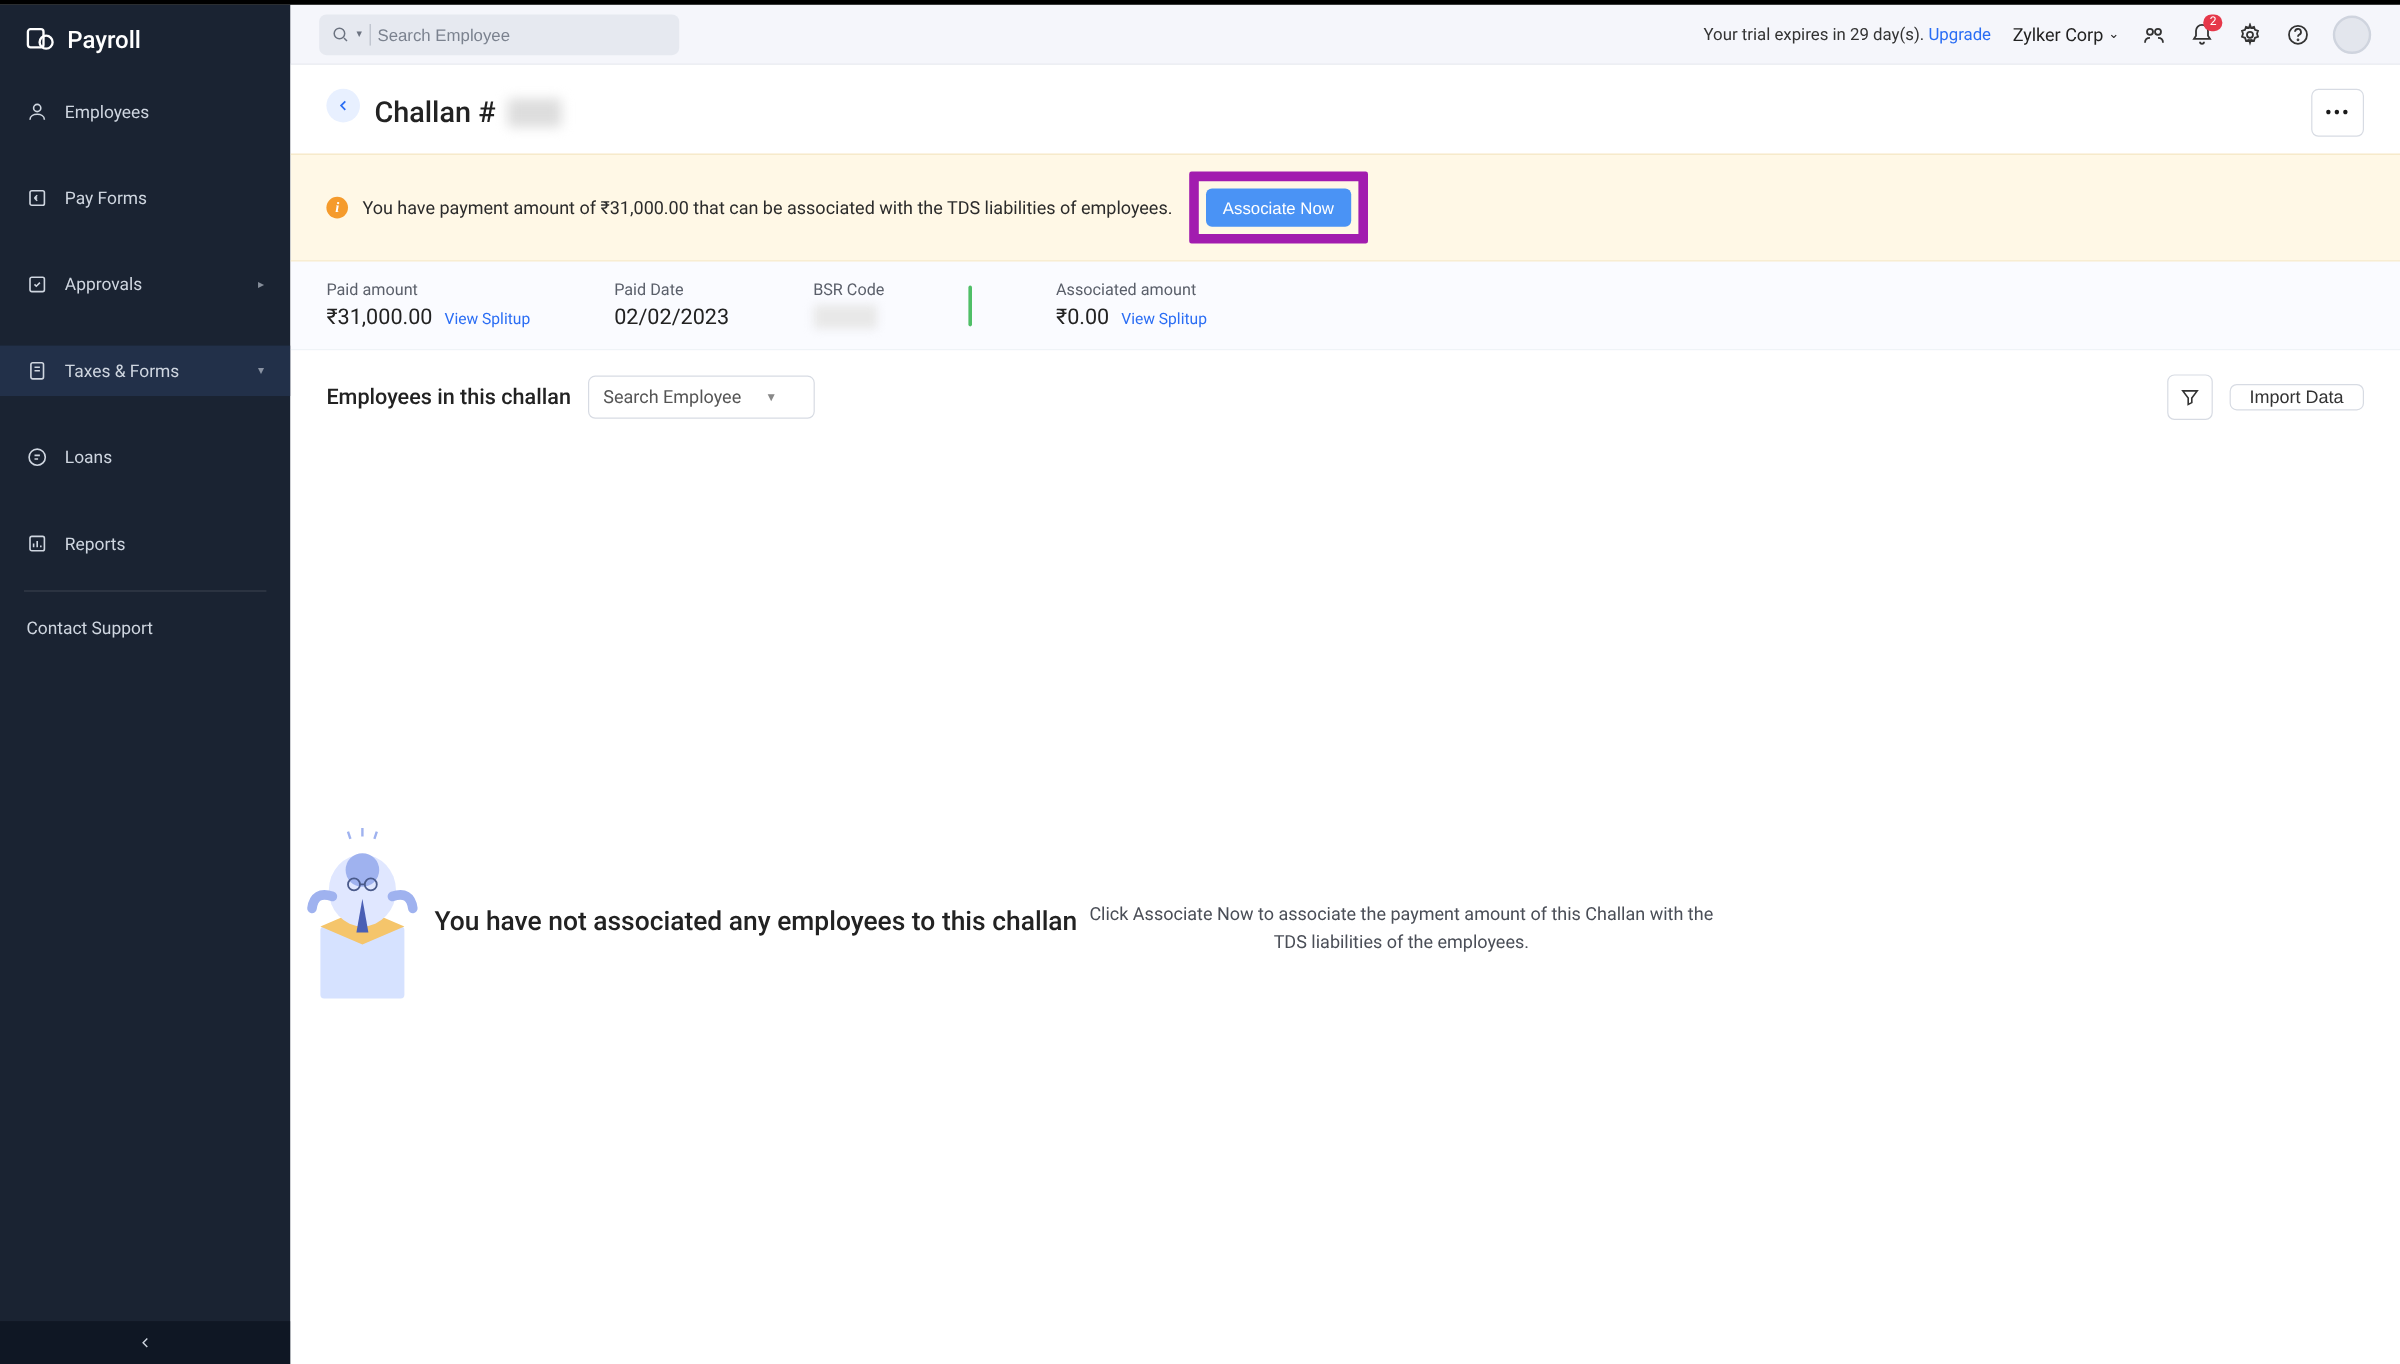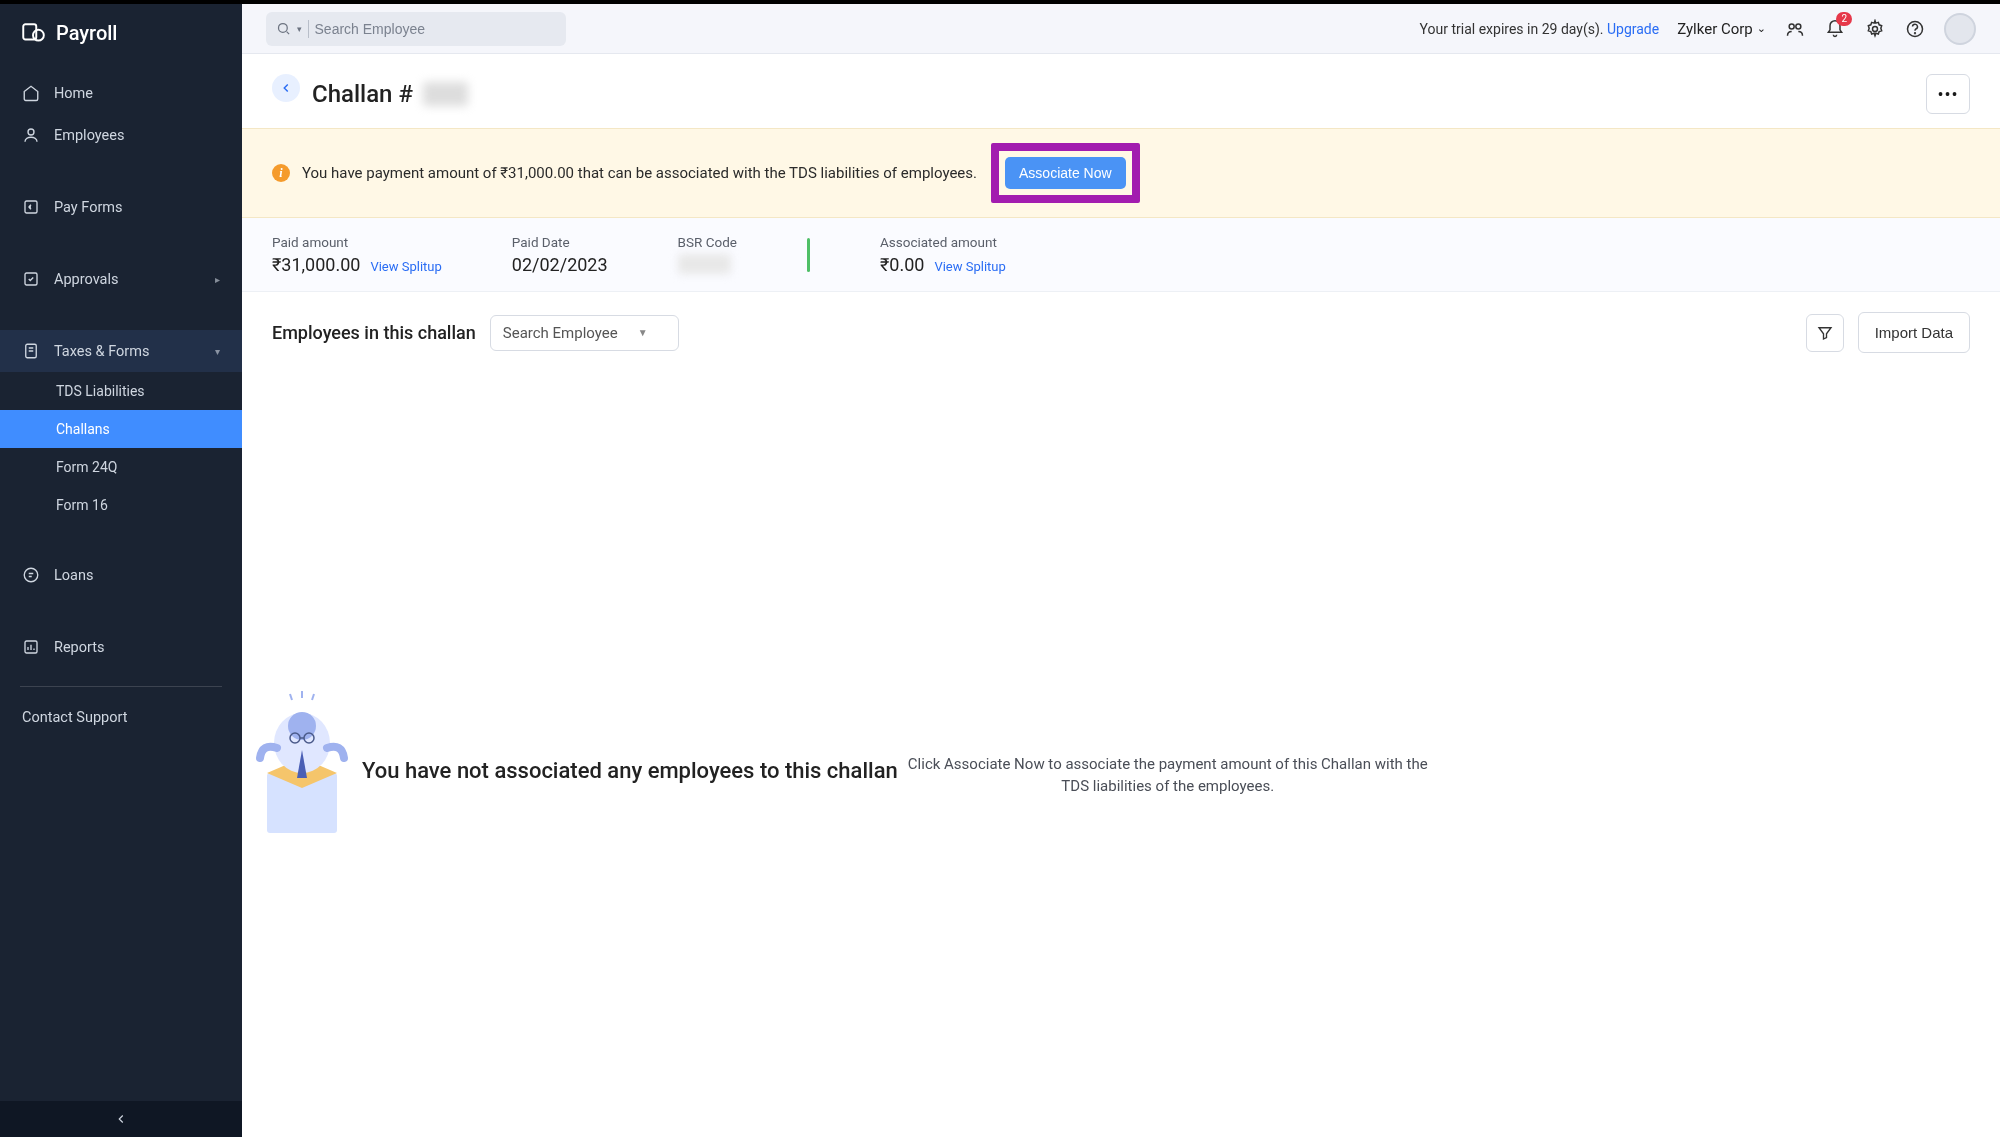--- a/index.html
+++ b/index.html
@@ -60,21 +60,21 @@
     .stat-sep { width: 3px; height: 34px; background: #4fbf67; border-radius: 2px; align-self: center; }
     .blur-sm { filter: blur(4px); color:#999; background:#e8e8e8; border-radius:2px; padding: 2px 25px; font-size:14px;}
     
     
     .section-row { display: flex; align-items: center; padding: 20px 30px; gap: 14px; background:#fff;}
     .section-title { font-size: 18px; font-weight: 500; color: #222; }
     .combo { border: 1px solid #d7dbe3; border-radius: 6px; padding: 8px 30px 8px 12px; font-size: 15px; color: #555; background: #fff; position: relative; cursor: pointer; display:flex; align-items:center; gap:20px;}
     .combo .caret { font-size: 10px; color: #888; }
     .spacer-flex { flex: 1; }
     .filter-btn { width: 38px; height: 38px; border: 1px solid #d7dbe3; border-radius: 6px; background: #fff; display: flex; align-items: center; justify-content: center; cursor: pointer; }
-    .import-btn { height: 41px; border: 1px solid #d7dbe3; border-radius: 6px; background: #fff; padding: 0 16px; font-size: 15px; cursor: pointer; color:#333;}
+    .import-btn { height: 22px; border: 1px solid #d7dbe3; border-radius: 6px; background: #fff; padding: 0 16px; font-size: 15px; cursor: pointer; color:#333;}
     
     
     .empty { flex: 1; display: flex; flex-direction: row; align-items: center; padding-top: 40px; background:#fff; }
     .empty-illustration { width: 120px; height: 160px; margin-bottom: 14px; }
     .empty-title { font-size: 22px; color: #222; margin-bottom: 10px; font-weight:500;}
     .empty-desc { font-size: 15px; color: #4a4e57; text-align: center; max-width: 540px; line-height: 1.5; }
     
     .content-scroll { flex:1; overflow-y:auto; display:flex; flex-direction:column; background:#fff;}
     
     svg { display:block; }
@@ -91,26 +91,20 @@
           <rect x="3" y="4" width="12" height="14" rx="2"></rect>
           <circle cx="17" cy="14" r="5"></circle>
         </svg>
       </span>
       <span>Payroll</span>
     </div>
 
     <nav class="nav">
       <div class="nav-item">
         <svg width="18" height="18" viewBox="0 0 24 24" fill="none" stroke="currentColor" stroke-width="1.8">
-            <path d="M3 10l9-7 9 7v10a2 2 0 0 1-2 2H5a2 2 0 0 1-2-2z"></path>
-          </svg>
-        <span>Home</span>
-      </div>
-      <div class="nav-item">
-        <svg width="18" height="18" viewBox="0 0 24 24" fill="none" stroke="currentColor" stroke-width="1.8">
             <circle cx="12" cy="8" r="4"></circle>
             <path d="M4 21c0-4 4-6 8-6s8 2 8 6"></path>
           </svg>
         <span>Employees</span>
       </div>
       <div class="nav-spacer-large"></div>
       <div class="nav-item">
         <svg width="18" height="18" viewBox="0 0 24 24" fill="none" stroke="currentColor" stroke-width="1.8">
             <rect x="4" y="4" width="16" height="16" rx="2"></rect>
             <path d="M9 12h3m-3 0l3 3m-3-3l3-3"></path>
@@ -127,26 +121,20 @@
         <span class="chev">▸</span>
       </div>
       <div class="nav-spacer-large"></div>
       <div class="nav-item expanded">
         <svg width="18" height="18" viewBox="0 0 24 24" fill="none" stroke="currentColor" stroke-width="1.8">
             <rect x="5" y="3" width="14" height="18" rx="2"></rect>
             <path d="M9 8h6M9 12h6"></path>
           </svg>
         <span>Taxes &amp; Forms</span>
         <span class="chev">▾</span>
-      </div>
-      <div class="nav-sub">
-        <div class="nav-subitem">TDS Liabilities</div>
-        <div class="nav-subitem active">Challans</div>
-        <div class="nav-subitem">Form 24Q</div>
-        <div class="nav-subitem">Form 16</div>
       </div>
       <div class="nav-spacer-large"></div>
       <div class="nav-item">
         <svg width="18" height="18" viewBox="0 0 24 24" fill="none" stroke="currentColor" stroke-width="1.8">
             <circle cx="12" cy="12" r="9"></circle>
             <path d="M9 10h6M9 14h4"></path>
           </svg>
         <span>Loans</span>
       </div>
       <div class="nav-spacer-large"></div>

